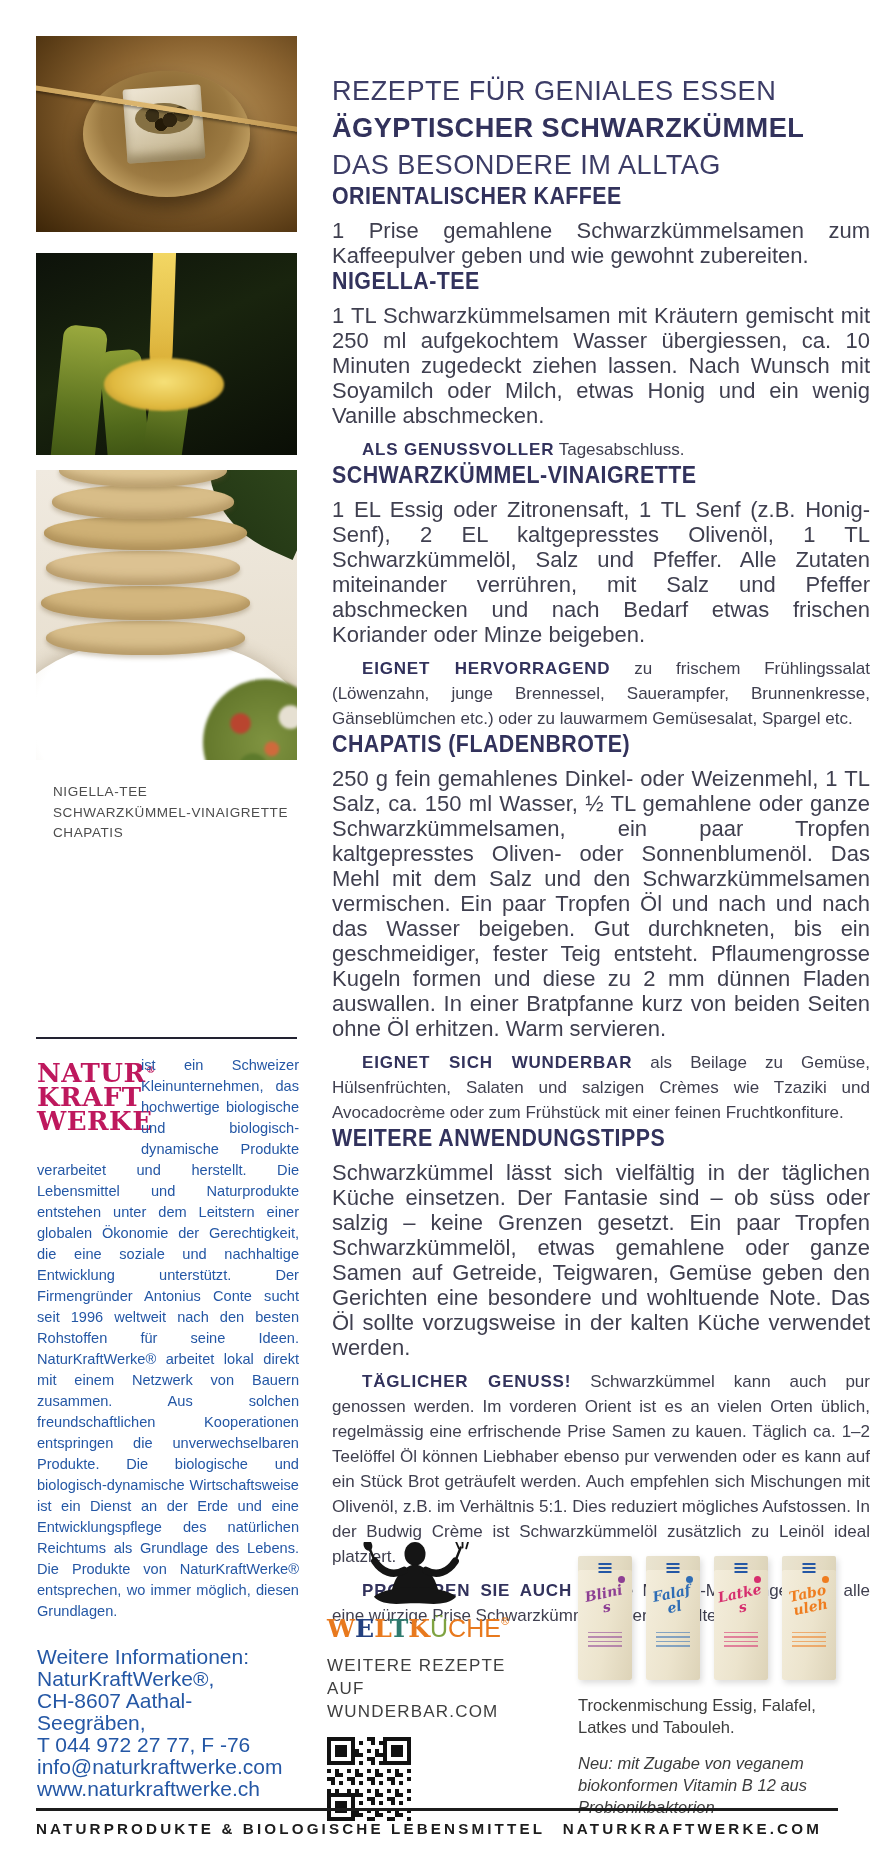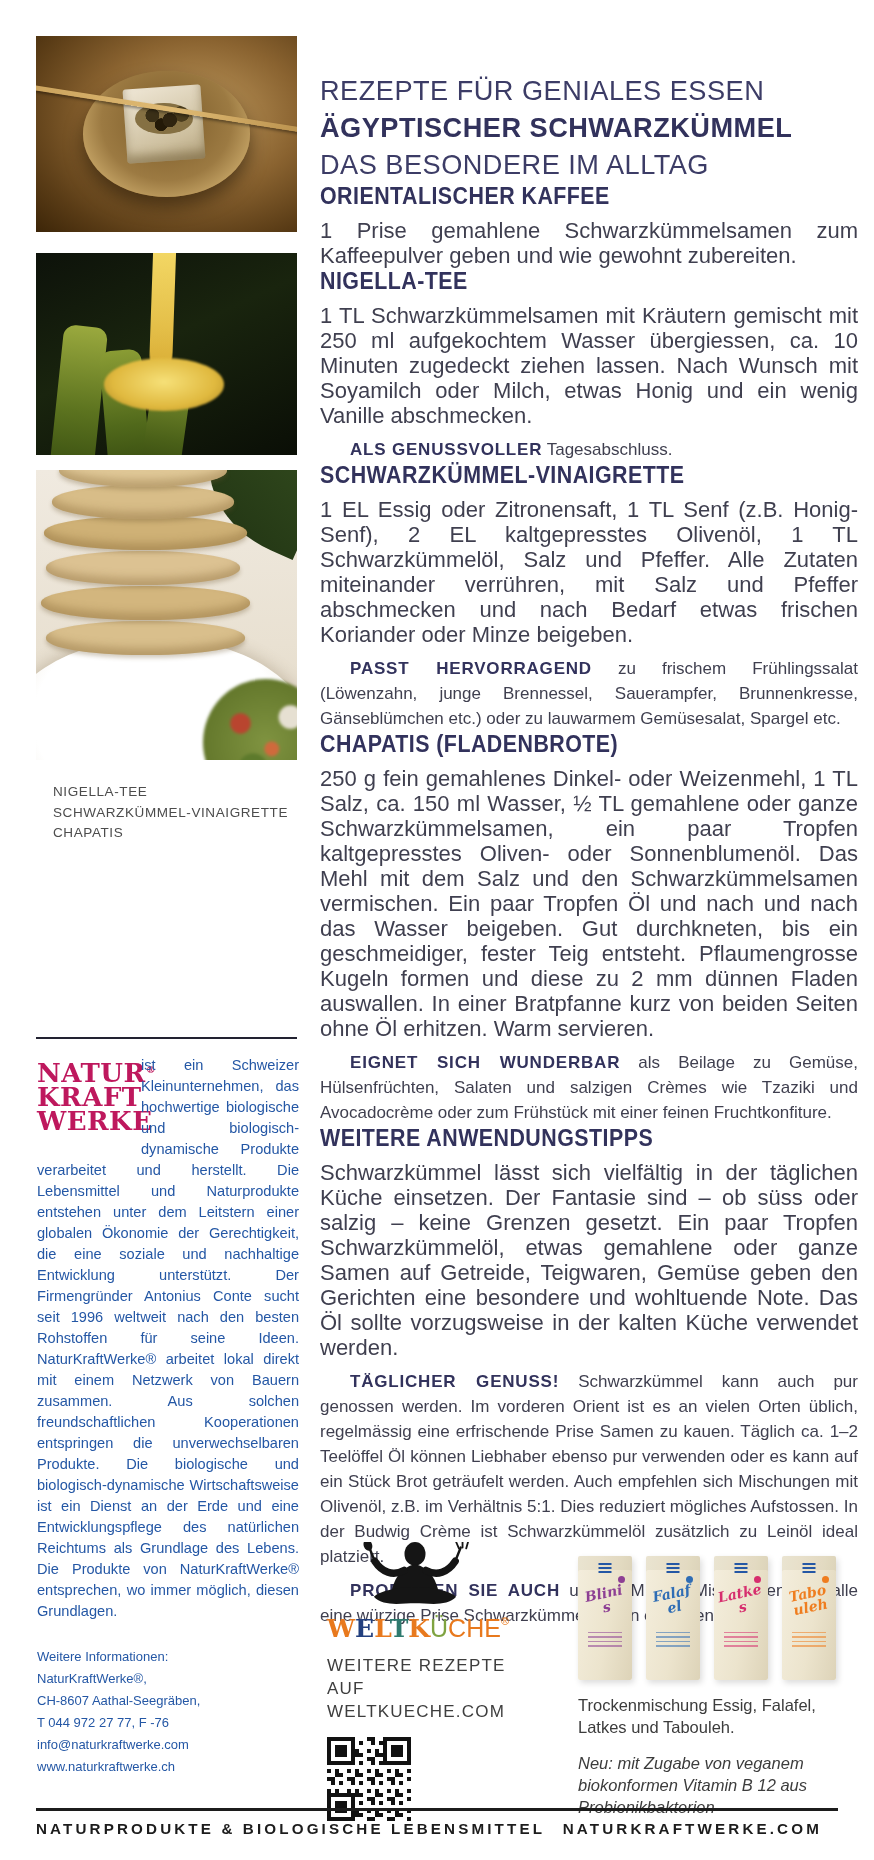--- a/index.html
+++ b/index.html
@@ -59,25 +59,25 @@
 
   
   .caption{left:53px;top:782px;width:240px;color:#4c4c4c;font-size:13.5px;line-height:20.5px;
            letter-spacing:.6px;}
   .left-rule{left:36px;top:1037px;width:261px;height:2px;background:#222231;}
   .brand-wrap{left:37px;top:1055px;width:262px;color:#2457a5;}
   .brand-para{font-size:14.6px;line-height:21px;text-align:justify;}
   .brand-logo{float:left;width:92px;margin:3px 12px 24px 0;font-family:"DejaVu Serif",serif;
               font-weight:bold;font-size:26px;line-height:24px;letter-spacing:.5px;color:#be185d;}
   .brand-logo sup{font-size:10px;vertical-align:9px;letter-spacing:0;}
-  .contact{margin-top:24px;font-size:13px;line-height:22px;}
+  .contact{margin-top:24px;font-size:21px;line-height:22px;}
   .contact .lnk{cursor:pointer;}
 
   
-  .right-col{position:absolute;left:320px;top:0;width:538px;color:#3f3f4f;}
+  .right-col{position:absolute;left:332px;top:0;width:538px;color:#3f3f4f;}
   .main-title{margin:72px 0 0 0;color:#3c3c66;font-size:28px;line-height:37px;letter-spacing:.5px;
               transform:scaleX(.97);transform-origin:left;}
   .main-title .b{font-weight:bold;color:#32325c;}
   h2.sec{margin:0;color:#32325c;font-size:23px;line-height:26px;letter-spacing:.5px;font-weight:bold;
          transform:scaleX(.93);transform-origin:left;}
   .mt-kaffee{margin-top:36px;}
   .mt-nigella{margin-top:47px;}
   .mt-vinaigrette{margin-top:41px;}
   .mt-chapatis{margin-top:32px;}
   .mt-tipps{margin-top:30px;}
@@ -183,21 +183,21 @@
 
   <h2 class="sec mt-kaffee">ORIENTALISCHER KAFFEE</h2>
   <p class="body">1 Prise gemahlene Schwarzkümmelsamen zum Kaffeepulver geben und wie gewohnt zubereiten.</p>
 
   <h2 class="sec mt-nigella">NIGELLA-TEE</h2>
   <p class="body">1 TL Schwarzkümmelsamen mit Kräutern gemischt mit 250 ml aufgekochtem Wasser übergiessen, ca. 10 Minuten zugedeckt ziehen lassen. Nach Wunsch mit Soyamilch oder Milch, etwas Honig und ein wenig Vanille abschmecken.</p>
   <p class="tip"><span class="lead">ALS GENUSSVOLLER</span><span> Tagesabschluss.</span></p>
 
   <h2 class="sec mt-vinaigrette">SCHWARZKÜMMEL-VINAIGRETTE</h2>
   <p class="body">1 EL Essig oder Zitronensaft, 1 TL Senf (z.B. Honig-Senf), 2 EL kaltgepresstes Olivenöl, 1 TL Schwarzkümmelöl, Salz und Pfeffer. Alle Zutaten miteinander verrühren, mit Salz und Pfeffer abschmecken und nach Bedarf etwas frischen Koriander oder Minze beigeben.</p>
-  <p class="tip"><span class="lead">PASST HERVORRAGEND</span><span> zu frischem Frühlingssalat (Löwenzahn, junge Brennessel, Sauerampfer, Brunnenkresse, Gänseblümchen etc.) oder zu lauwarmem Gemüsesalat, Spargel etc.</span></p>
+  <p class="tip"><span class="lead">EIGNET HERVORRAGEND</span><span> zu frischem Frühlingssalat (Löwenzahn, junge Brennessel, Sauerampfer, Brunnenkresse, Gänseblümchen etc.) oder zu lauwarmem Gemüsesalat, Spargel etc.</span></p>
 
   <h2 class="sec mt-chapatis">CHAPATIS (FLADENBROTE)</h2>
   <p class="body">250 g fein gemahlenes Dinkel- oder Weizenmehl, 1 TL Salz, ca. 150 ml Wasser, ½ TL gemahlene oder ganze Schwarzkümmelsamen, ein paar Tropfen kaltgepresstes Oliven- oder Sonnenblumenöl. Das Mehl mit dem Salz und den Schwarzkümmelsamen vermischen. Ein paar Tropfen Öl und nach und nach das Wasser beigeben. Gut durchkneten, bis ein geschmeidiger, fester Teig entsteht. Pflaumengrosse Kugeln formen und diese zu 2 mm dünnen Fladen auswallen. In einer Bratpfanne kurz von beiden Seiten ohne Öl erhitzen. Warm servieren.</p>
   <p class="tip"><span class="lead">EIGNET SICH WUNDERBAR</span><span> als Beilage zu Gemüse, Hülsenfrüchten, Salaten und salzigen Crèmes wie Tzaziki und Avocadocrème oder zum Frühstück mit einer feinen Fruchtkonfiture.</span></p>
 
   <h2 class="sec mt-tipps">WEITERE ANWENDUNGSTIPPS</h2>
   <p class="body">Schwarzkümmel lässt sich vielfältig in der täglichen Küche einsetzen. Der Fantasie sind – ob süss oder salzig – keine Grenzen gesetzt. Ein paar Tropfen Schwarzkümmelöl, etwas gemahlene oder ganze Samen auf Getreide, Teigwaren, Gemüse geben den Gerichten eine besondere und wohltuende Note. Das Öl sollte vorzugsweise in der kalten Küche verwendet werden.</p>
   <p class="tip"><span class="lead">TÄGLICHER GENUSS!</span><span> Schwarzkümmel kann auch pur genossen werden. Im vorderen Orient ist es an vielen Orten üblich, regelmässig eine erfrischende Prise Samen zu kauen. Täglich ca. 1–2 Teelöffel Öl können Liebhaber ebenso pur verwenden oder es kann auf ein Stück Brot geträufelt werden. Auch empfehlen sich Mischungen mit Olivenöl, z.B. im Verhältnis 5:1. Dies reduziert mögliches Aufstossen. In der Budwig Crème ist Schwarzkümmelöl zusätzlich zu Leinöl ideal platziert.</span></p>
   <p class="tip"><span class="lead">PROBIEREN SIE AUCH</span><span> unsere MEZZE-Mischungen, die alle eine würzige Prise Schwarzkümmelsamen enthalten.</span></p>
 </div>
@@ -216,21 +216,21 @@
       <path d="M119 21 L125 6" stroke-width="2.6"></path>
       <path d="M123 7 L120 0 M127 6 L127 -1 M131 7 L133 0" stroke-width="2"></path>
     </g>
     <ellipse cx="23.5" cy="3.5" rx="4.6" ry="6.2" transform="rotate(-21 23.5 3.5)" fill="#151515"></ellipse>
   </svg>
   <div class="wk-logo">
     <span style="color: rgb(232, 121, 29);">W</span><span style="color: rgb(35, 64, 127);">E</span><span style="color: rgb(232, 121, 29);">L</span><span style="color: rgb(46, 122, 110);">T</span><span style="color: rgb(232, 121, 29);">K</span><span style="color: rgb(127, 163, 65);">Ü</span><span style="color: rgb(232, 121, 29);">C</span><span style="color: rgb(232, 121, 29);">H</span><span style="color: rgb(232, 121, 29);">E</span><span class="reg" style="color: rgb(232, 121, 29);">®</span>
   </div>
   <div class="wk-tag">
     <div>WEITERE REZEPTE AUF</div>
-    <div>WELTKUECHE.COM</div>
+    <div>WUNDERBAR.COM</div>
   </div>
   <div class="qr" id="qr">
       <i class="f"></i>
       <i class="f"></i>
       <i class="f"></i>
       <i class="f"></i>
       <i class="f"></i>
       <i class="f"></i>
       <i class="f"></i>
       <i></i>

